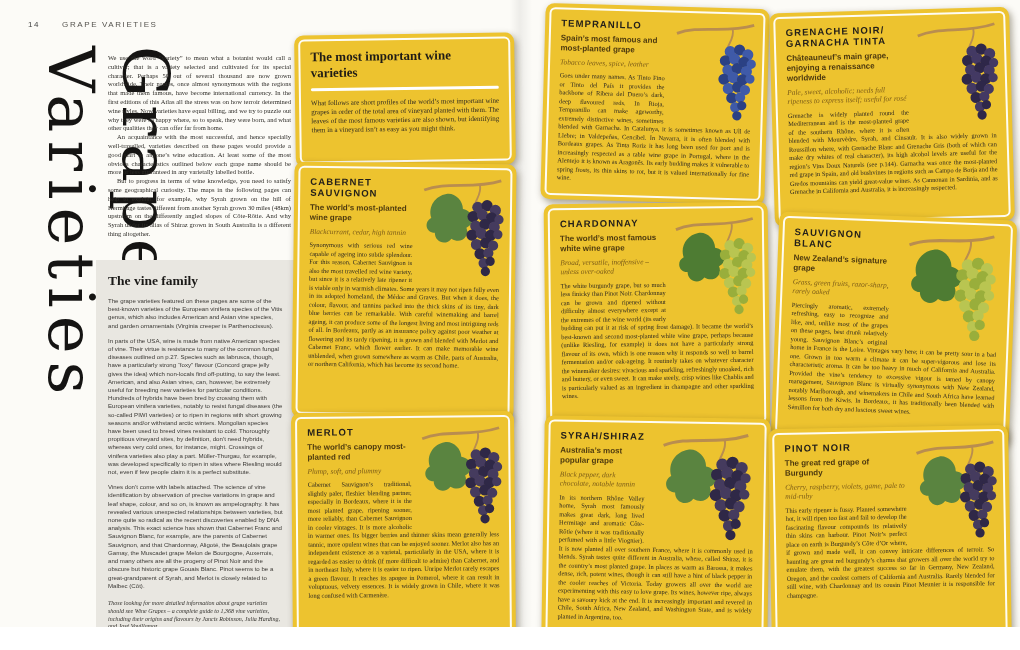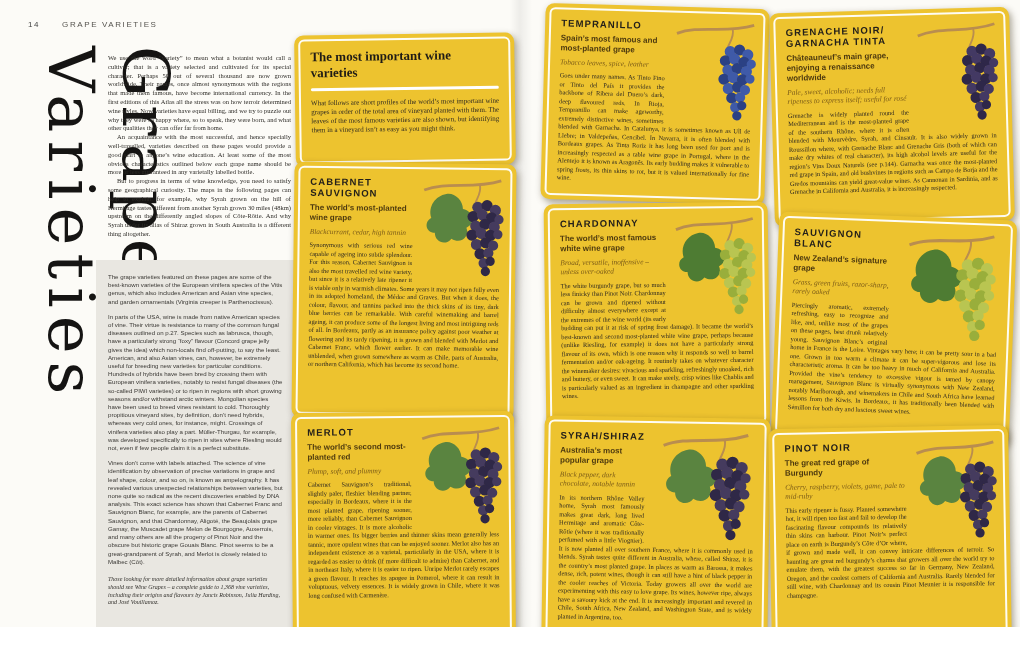--- a/index.html
+++ b/index.html
@@ -121,20 +121,21 @@
 
   <div class="vtitle">Grape Varieties</div>
 
   <div class="intro">
     <p>We use the word “variety” to mean what a botanist would call a cultivar; that is a variety selected and cultivated for its special character. Perhaps 50 out of several thousand are now grown worldwide. Their names, once almost synonymous with the regions that made them famous, have become international currency. In the first editions of this Atlas all the stress was on how terroir determined wine styles. Now varieties have equal billing, and we try to puzzle out why they were so happy where, so to speak, they were born, and what other qualities they can offer far from home.</p>
     <p>An acquaintance with the most successful, and hence specially well-travelled, varieties described on these pages would provide a good start to anyone’s wine education. At least some of the most obvious characteristics outlined below each grape name should be more or less guaranteed in any varietally labelled bottle.</p>
     <p>But to progress in terms of wine knowledge, you need to satisfy some geographical curiosity. The maps in the following pages can help to explain, for example, why Syrah grown on the hill of Hermitage tastes different from another Syrah grown 30 miles (48km) upstream on the differently angled slopes of Côte-Rôtie. And why Syrah under its alias of Shiraz grown in South Australia is a different thing altogether.</p>
   </div>
 
   <div class="vinebox">
+    <h2>The vine family</h2>
     <p>The grape varieties featured on these pages are some of the best-known varieties of the European vinifera species of the Vitis genus, which also includes American and Asian vine species, and garden ornamentals (Virginia creeper is Parthenocissus).</p>
     <p>In parts of the USA, wine is made from native American species of vine. Their virtue is resistance to many of the common fungal diseases outlined on p.27. Species such as labrusca, though, have a particularly strong “foxy” flavour (Concord grape jelly gives the idea) which non-locals find off-putting, to say the least. American, and also Asian vines, can, however, be extremely useful for breeding new varieties for particular conditions. Hundreds of hybrids have been bred by crossing them with European vinifera varieties, notably to resist fungal diseases (the so-called PIWI varieties) or to ripen in regions with short growing seasons and/or withstand arctic winters. Mongolian species have been used to breed vines resistant to cold. Thoroughly propitious vineyard sites, by definition, don’t need hybrids, whereas very cold ones, for instance, might. Crossings of vinifera varieties also play a part. Müller-Thurgau, for example, was developed specifically to ripen in sites where Riesling would not, even if few people claim it is a perfect substitute.</p>
     <p>Vines don’t come with labels attached. The science of vine identification by observation of precise variations in grape and leaf shape, colour, and so on, is known as ampelography. It has revealed various unexpected relationships between varieties, but none quite so radical as the recent discoveries enabled by DNA analysis. This exact science has shown that Cabernet Franc and Sauvignon Blanc, for example, are the parents of Cabernet Sauvignon, and that Chardonnay, Aligoté, the Beaujolais grape Gamay, the Muscadet grape Melon de Bourgogne, Auxerrois, and many others are all the progeny of Pinot Noir and the obscure but historic grape Gouais Blanc. Pinot seems to be a great-grandparent of Syrah, and Merlot is closely related to Malbec (Côt).</p>
     <p class="foot">Those looking for more detailed information about grape varieties should see Wine Grapes – a complete guide to 1,368 vine varieties, including their origins and flavours by Jancis Robinson, Julia Harding, and José Vouillamoz.</p>
   </div>
 
   <div class="gutter"></div>
 
   <div class="card" id="card-intro">
     <div class="card-inner">
@@ -155,21 +156,21 @@
       <p class="card-body">Synonymous with serious red wine capable of ageing into subtle splendour. For this reason, Cabernet Sauvignon is also the most travelled red wine variety, but since it is a relatively late ripener it is viable only in warmish climates. Some years it may not ripen fully even in its adopted homeland, the Médoc and Graves. But when it does, the colour, flavour, and tannins packed into the thick skins of its tiny, dark blue berries can be remarkable. With careful winemaking and barrel ageing, it can produce some of the longest living and most intriguing reds of all. In Bordeaux, partly as an insurance policy against poor weather at flowering and its tardy ripening, it is grown and blended with Merlot and Cabernet Franc, which flower earlier. It can make memorable wine unblended, when grown somewhere as warm as Chile, parts of Australia, or northern California, which has become its second home.</p>
     </div>
   </div>
 
   <div class="card" id="card-merlot">
     <div class="card-inner">
       <div class="grapes" data-grape="dark"><svg>
             <use href="#grape-bunch"></use>
           </svg></div>
       <h3 class="card-title">MERLOT</h3>
-      <p class="card-sub">The world’s second most-planted red</p>
+      <p class="card-sub">The world’s canopy most-planted red</p>
       <p class="card-notes">Plump, soft, and plummy</p>
       <p class="card-body">Cabernet Sauvignon’s traditional, slightly paler, fleshier blending partner, especially in Bordeaux, where it is the most planted grape, ripening sooner, more reliably, than Cabernet Sauvignon in cooler vintages. It is more alcoholic in warmer ones. Its bigger berries and thinner skins mean generally less tannic, more opulent wines that can be enjoyed sooner. Merlot also has an independent existence as a varietal, particularly in the USA, where it is regarded as easier to drink (if more difficult to admire) than Cabernet, and in northeast Italy, where it is easier to ripen. Unripe Merlot rarely escapes a green flavour. It reaches its apogee in Pomerol, where it can result in voluptuous, velvety essences. It is widely grown in Chile, where it was long confused with Carmenère.</p>
     </div>
   </div>
 
   <div class="card" id="card-temp">
     <div class="card-inner">
       <div class="grapes" data-grape="blue-noleaf"><svg>
             <use href="#grape-bunch"></use>
           </svg></div>

